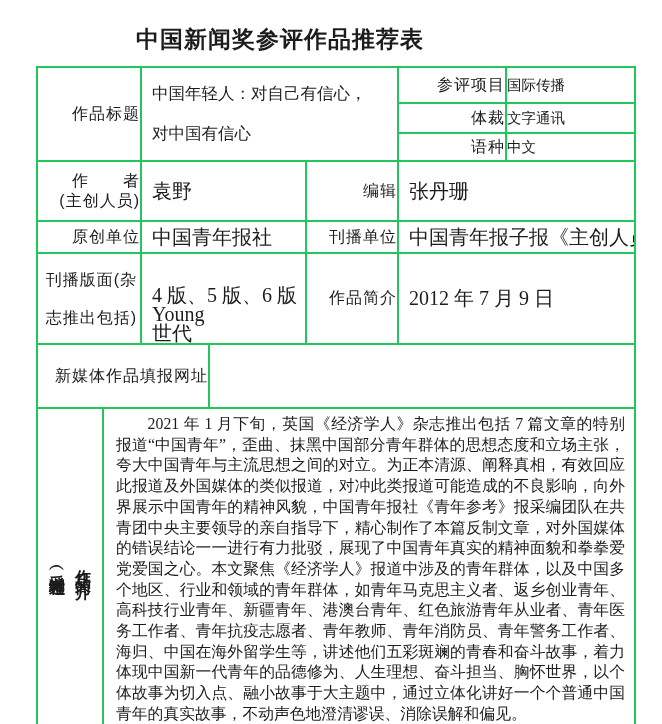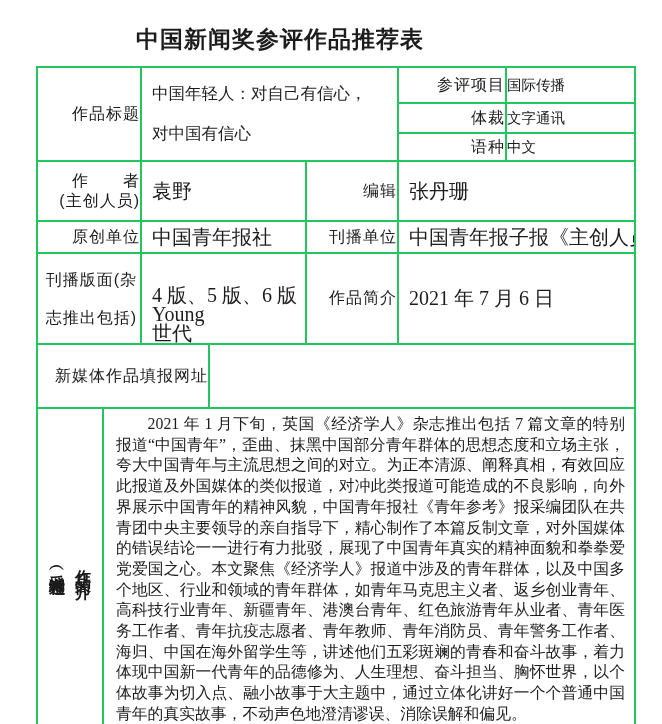--- a/index.html
+++ b/index.html
@@ -121,21 +121,21 @@
     <td class="lbl" colspan="2">
       <div class="lbl-wrap">刊播版面(杂志推出包括)</div>
     </td>
     <td class="val" colspan="2">
       <div style="line-height:19px;margin-top:31px;">
         <div>4 版、5 版、6 版 Young</div>
         <div>世代</div>
       </div>
     </td>
     <td class="lbl">作品简介</td>
-    <td class="val" colspan="2">2021 年 7 月 6 日</td>
+    <td class="val" colspan="2">2012 年 7 月 9 日</td>
   </tr>
 
   <tr style="height:64px">
     <td class="lbl big-lbl" colspan="3">新媒体作品填报网址</td>
     <td class="val" colspan="4"></td>
   </tr>
 
   <tr style="height:318px">
     <td class="vcell">
       <div class="vlabel">

